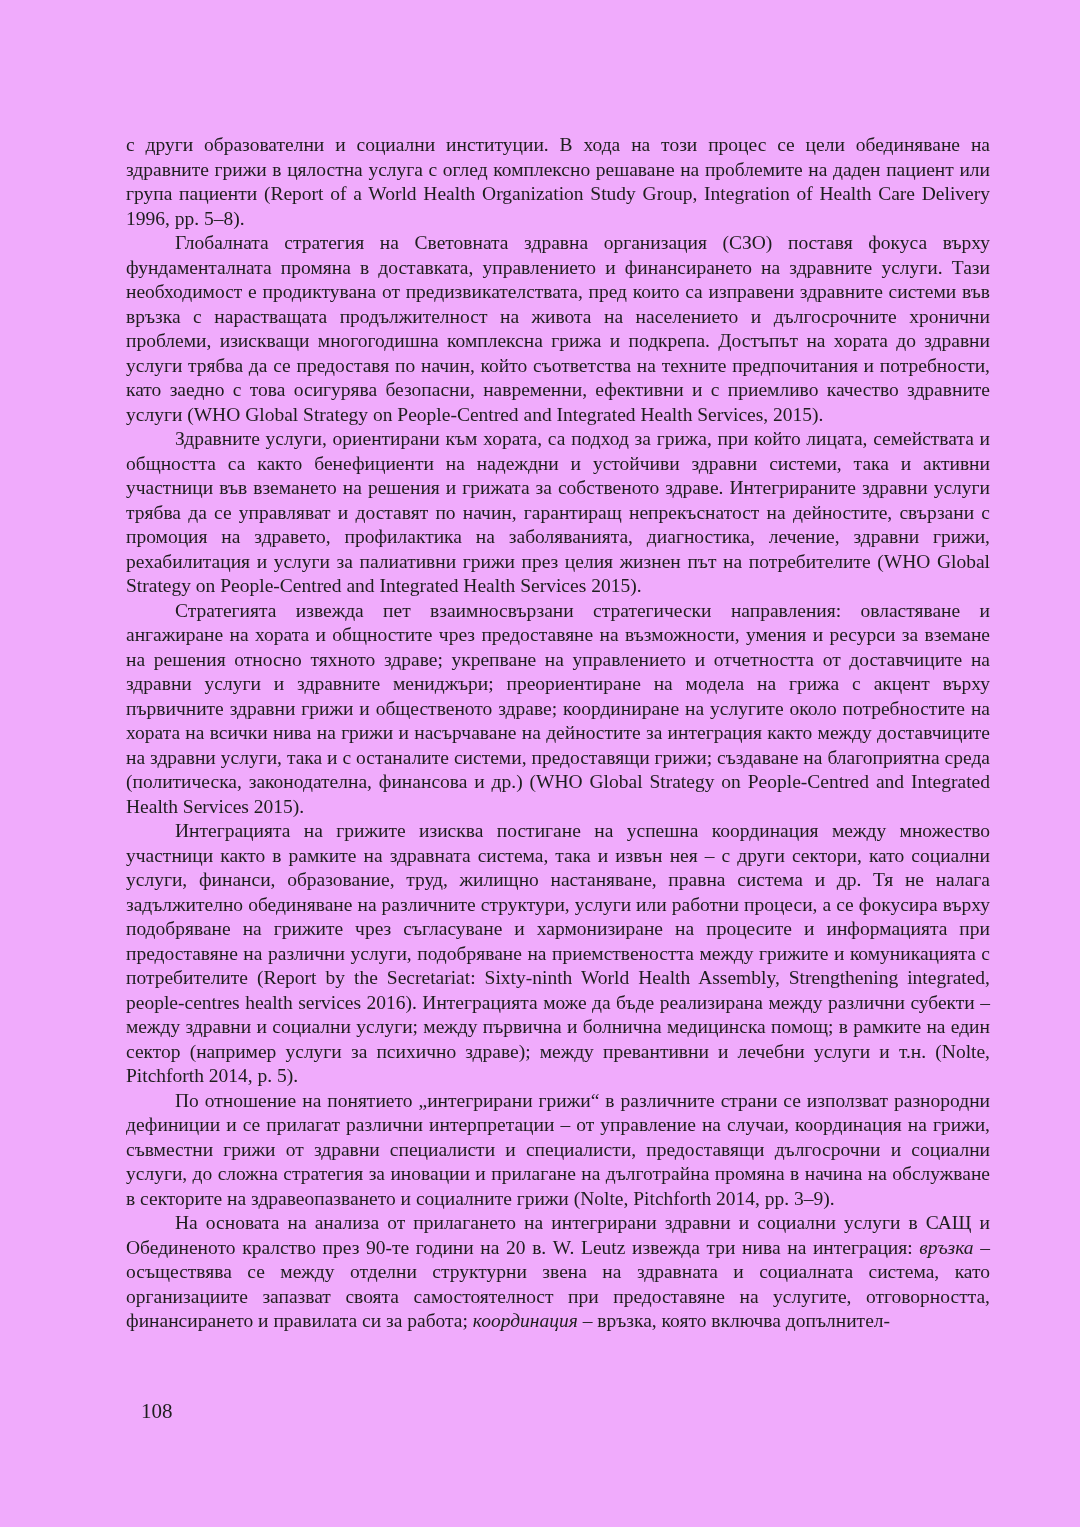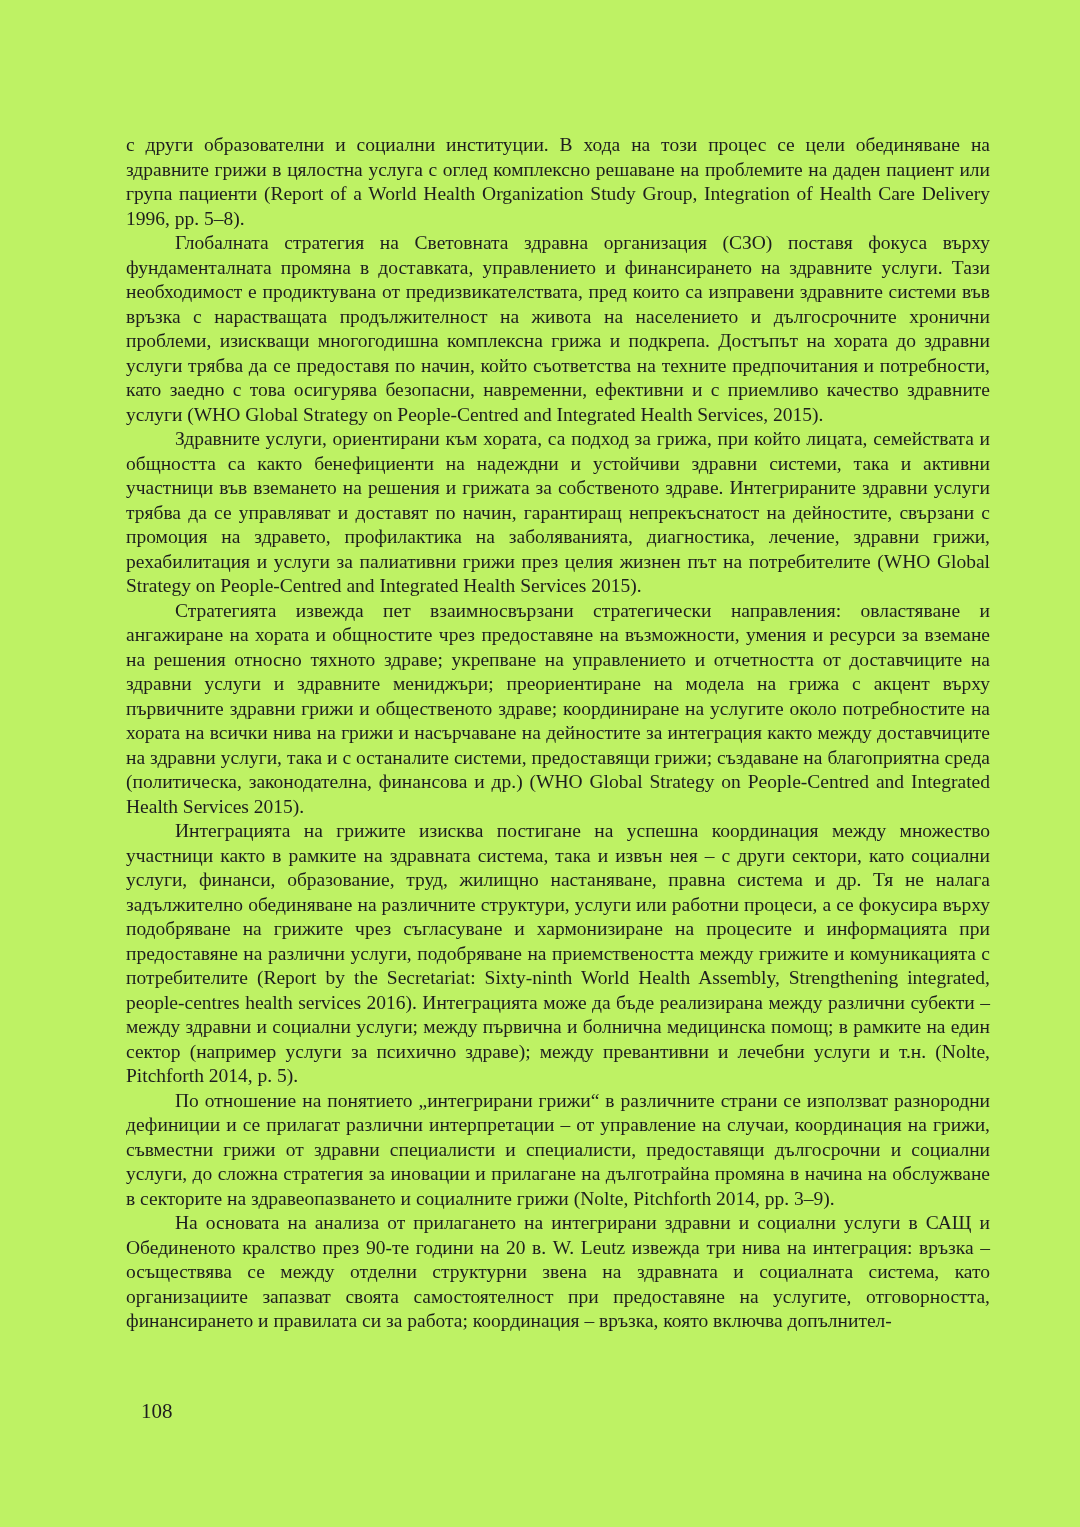--- a/index.html
+++ b/index.html
@@ -4,21 +4,21 @@
 <style>
   html, body {
     margin: 0;
     padding: 0;
     background: #ffffff;
   }
   .page {
     position: relative;
     width: 1080px;
     height: 1527px;
-    background: #bef264;
+    background: #f0abfc;
     overflow: hidden;
     color: #1e1e1e;
     font-family: "Liberation Serif", "DejaVu Serif", serif;
   }
   .text-block {
     position: absolute;
     left: 126px;
     top: 133px;
     width: 864px;
     font-size: 19.5px;
@@ -27,20 +27,21 @@
   }
   .para {
     margin: 0;
     padding: 0;
     text-indent: 49px;
   }
   .para.no-indent {
     text-indent: 0;
   }
   .it {
+    font-style: italic;
   }
   .page-number {
     position: absolute;
     left: 141px;
     top: 1398px;
     font-size: 21px;
     line-height: 26px;
     color: #1e1e1e;
   }
 </style>

